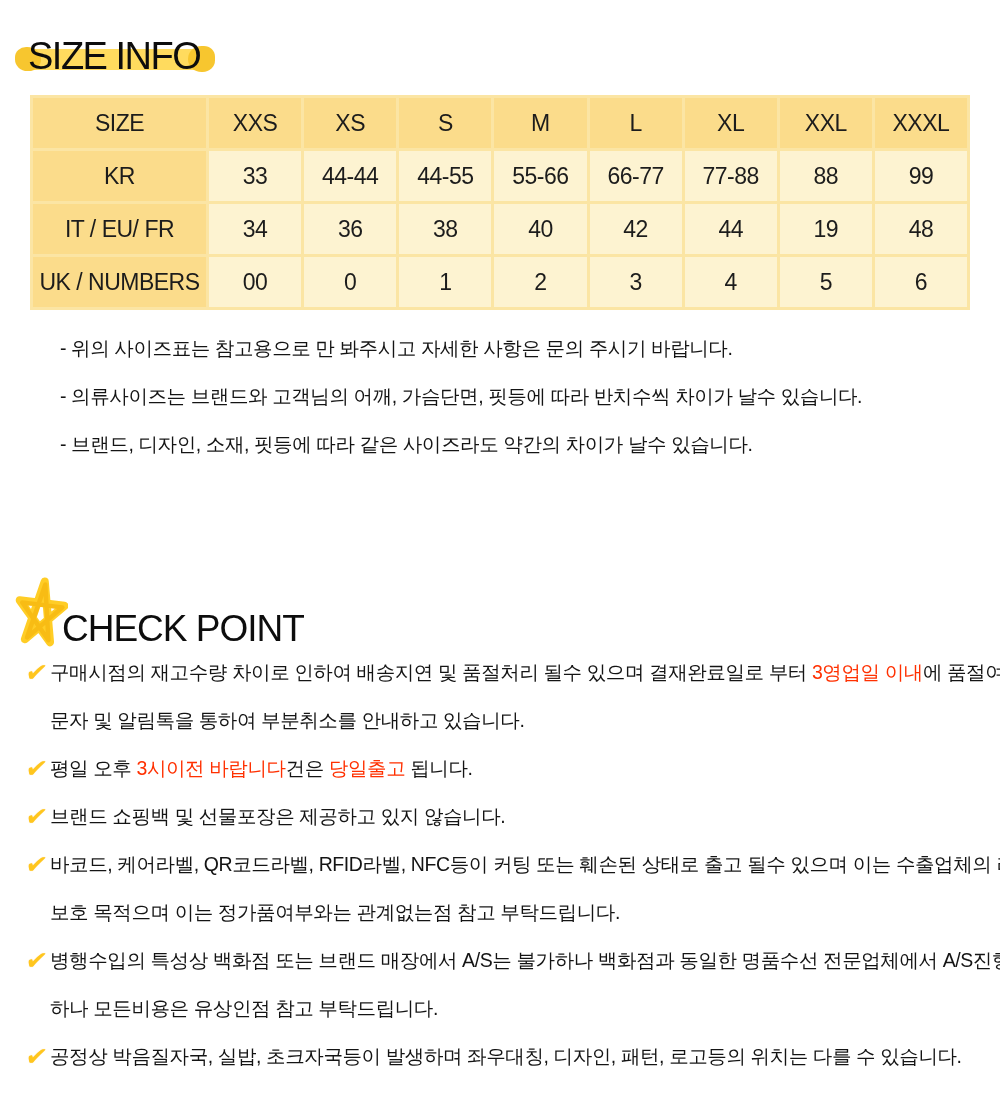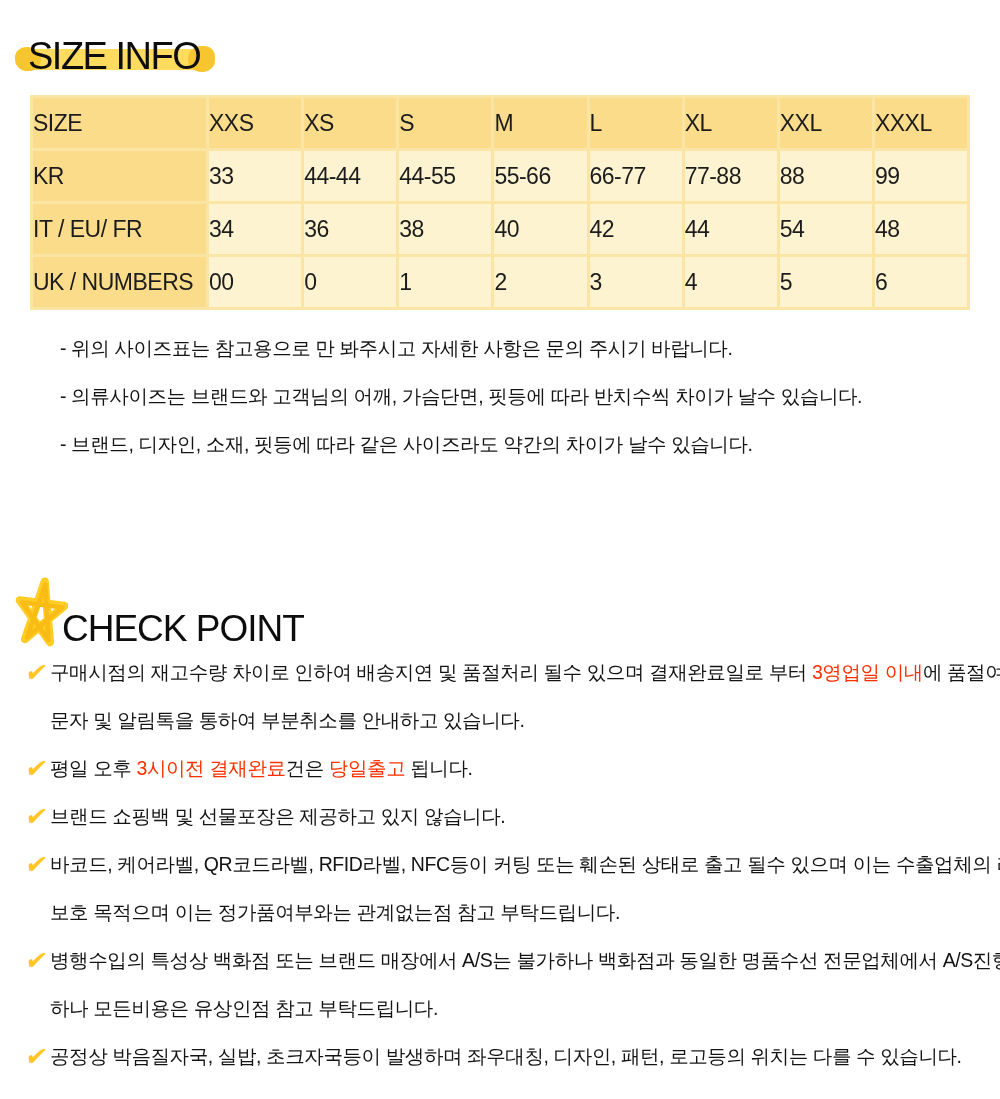--- a/index.html
+++ b/index.html
@@ -39,21 +39,21 @@
     font-weight:500;letter-spacing:-1.5px;color:#0d0d0d;white-space:nowrap;
   }
 
   
   .size-table{
     position:absolute;left:30px;top:95px;width:940px;
     border-collapse:collapse;table-layout:fixed;
   }
   .size-table th,.size-table td{
     border:3px solid var(--table-border);
-    height:53px;text-align:left;vertical-align:middle;
+    height:53px;text-align:center;vertical-align:middle;
     font-size:23px;font-weight:400;letter-spacing:-0.5px;color:#1c1c1c;
     padding:0;
   }
   .size-table th{background:var(--table-header-bg);}
   .size-table td{background:var(--table-cell-bg);}
   .size-table td.label-col{background:var(--table-header-bg);}
   .size-table .label-col{width:176px;}
 
   
   .size-notes{position:absolute;left:28px;top:334px;width:960px;margin-left:32px;}
@@ -119,21 +119,21 @@
           <td>99</td>
         </tr>
         <tr>
           <td class="label-col">IT / EU/ FR</td>
           <td>34</td>
           <td>36</td>
           <td>38</td>
           <td>40</td>
           <td>42</td>
           <td>44</td>
-          <td>54</td>
+          <td>19</td>
           <td>48</td>
         </tr>
         <tr>
           <td class="label-col">UK / NUMBERS</td>
           <td>00</td>
           <td>0</td>
           <td>1</td>
           <td>2</td>
           <td>3</td>
           <td>4</td>
@@ -163,21 +163,21 @@
       <div class="cp-item">
         <span class="check">✔</span>
         <div class="cp-text">
           <div class="cp-line"><span>구매시점의 재고수량 차이로 인하여 배송지연 및 품절처리 될수 있으며 결재완료일로 부터 </span><span class="red">3영업일 이내</span><span>에 품절여부를</span></div>
           <div class="cp-line"><span>문자 및 알림톡을 통하여 부분취소를 안내하고 있습니다.</span></div>
         </div>
       </div>
       <div class="cp-item">
         <span class="check">✔</span>
         <div class="cp-text">
-          <div class="cp-line"><span>평일 오후 </span><span class="red">3시이전 결재완료</span><span>건은 </span><span class="red">당일출고</span><span> 됩니다.</span></div>
+          <div class="cp-line"><span>평일 오후 </span><span class="red">3시이전 바랍니다</span><span>건은 </span><span class="red">당일출고</span><span> 됩니다.</span></div>
         </div>
       </div>
       <div class="cp-item">
         <span class="check">✔</span>
         <div class="cp-text">
           <div class="cp-line"><span>브랜드 쇼핑백 및 선물포장은 제공하고 있지 않습니다.</span></div>
         </div>
       </div>
       <div class="cp-item">
         <span class="check">✔</span>

